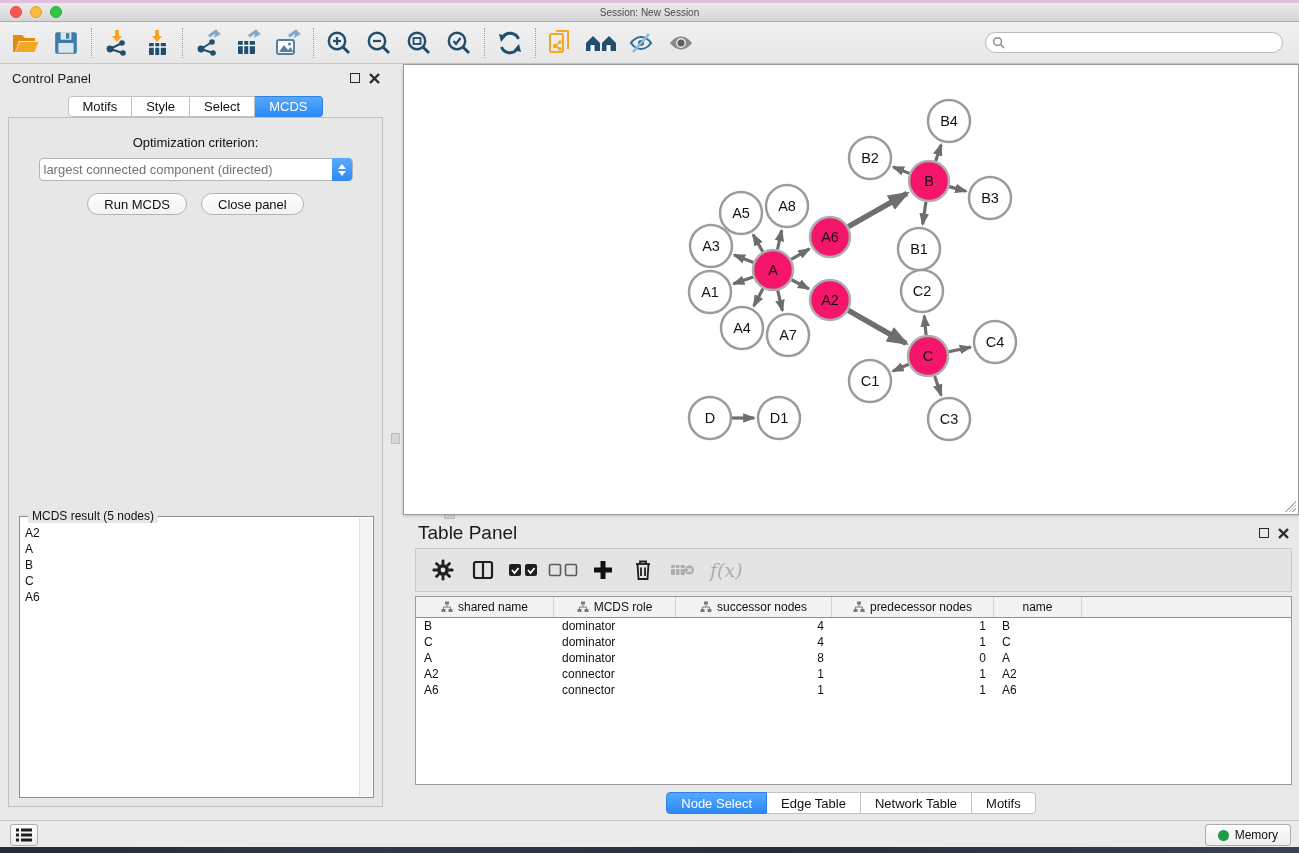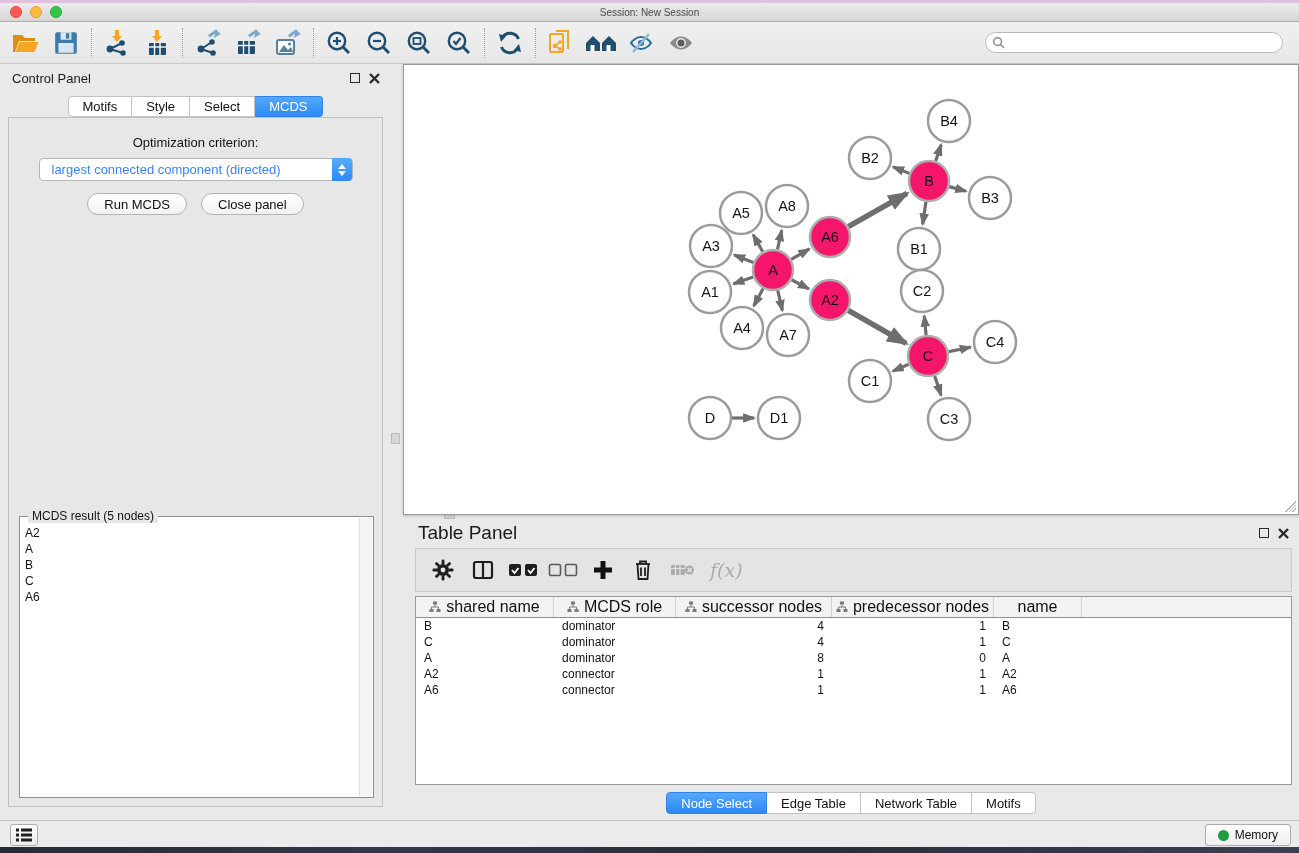--- a/index.html
+++ b/index.html
@@ -42,21 +42,21 @@
   .tab { height:21px; padding:0 14px; font-size:13px; display:flex; align-items:center;
     background:#FFFFFF; border:1px solid #C2C2C2; border-left:none; color:#111; }
   .tab:first-child { border-left:1px solid #C2C2C2; border-radius:4px 0 0 4px; }
   .tab:last-child { border-radius:0 4px 4px 0; }
   .tab.active { background:linear-gradient(#55A8FB,#2B8AF6); color:#FFFFFF; border-color:#2F83E8; }
   #cp-body { position:absolute; left:8px; top:53px; width:375px; height:690px;
     background:#E7E7E7; border:1px solid #C0C0C0; }
   #opt-label { margin-top:17px; text-align:center; font-size:13px; color:#111; }
   #criterion-select { margin:8px auto 0 auto; width:314px; height:23px; background:#FFFFFF;
     border:1px solid #B4B4B4; border-radius:4px; display:flex; align-items:center; position:relative; }
-  #criterion-select .sel-text { font-size:13px; margin-left:12px; color:#3b82f6; }
+  #criterion-select .sel-text { font-size:13px; margin-left:4px; color:#737373; }
   .stepper { position:absolute; right:0; top:-1px; width:20px; height:23px; border-radius:0 4px 4px 0;
     background:linear-gradient(#58AAFC,#2E89F6); display:flex; flex-direction:column; align-items:center; justify-content:center; gap:2px; }
   .stepper .up { width:0; height:0; border-left:4px solid transparent; border-right:4px solid transparent; border-bottom:5px solid #FFF; }
   .stepper .dn { width:0; height:0; border-left:4px solid transparent; border-right:4px solid transparent; border-top:5px solid #FFF; }
   #cp-buttons { margin-top:12px; display:flex; justify-content:center; gap:14px; }
   .pbtn { height:22px; padding:0 16px; background:linear-gradient(#FFFFFF,#F2F2F2);
     border:1px solid #B4B4B4; border-radius:11px; font-size:13px; display:flex; align-items:center; color:#111; }
   #result-group { position:absolute; left:10px; top:398px; width:355px; height:282px; border:1px solid #8F8F8F; background:#FFFFFF;padding-left:29px; }
   #result-legend { position:absolute; left:8px; top:-8px; background:#E7E7E7; padding:0 4px; font-size:12px; color:#111; }
   #result-list { position:absolute; left:1px; top:8px; right:14px; bottom:1px; overflow:hidden; }
@@ -81,21 +81,21 @@
   
   #table-panel { position:absolute; left:403px; top:456px; width:896px; height:300px; }
   #tp-header { position:absolute; left:0; top:0; width:100%; height:26px; display:flex; align-items:center; }
   #tp-header .tp-title { margin-left:15px; font-size:19px; color:#1A1A1A; }
   #tp-toolbar { position:absolute; left:12px; top:28px; width:877px; height:44px;
     background:#E4E4E4; border:1px solid #C9C9C9; display:flex; align-items:center; padding-left:10px; gap:6px; }
   .tpbtn { width:34px; height:34px; display:flex; align-items:center; justify-content:center; }
   .fx { font-family:"DejaVu Serif", serif; font-style:italic; font-size:19px; color:#ABABAB; }
   #tp-table { position:absolute; left:12px; top:76px; width:877px; height:189px; background:#FFFFFF; border:1px solid #9A9A9A; overflow:hidden; }
   #thead { display:flex; height:21px; background:#F3F3F3; border-bottom:1px solid #8F8F8F; }
-  .th { display:flex; align-items:center; justify-content:center; gap:5px; font-size:16px; color:#111; border-right:1px solid #D2D2D2; }
+  .th { display:flex; align-items:center; justify-content:center; gap:5px; font-size:12px; color:#111; border-right:1px solid #D2D2D2; }
   .th:last-child { border-right:none; }
   .trow { display:flex; height:16px; align-items:center; }
   .td { font-size:12px; color:#111; padding:0 8px; white-space:nowrap; overflow:hidden; }
   .td.num { text-align:right; }
   #tp-tabs { position:absolute; left:0; top:272px; width:100%; display:flex; justify-content:center; }
   .seg { height:22px; padding:0 14px; font-size:13px; display:flex; align-items:center;
     background:#FFFFFF; border:1px solid #C2C2C2; border-left:none; color:#111; }
   .seg:first-child { border-left:1px solid #C2C2C2; border-radius:4px 0 0 4px; }
   .seg:last-child { border-radius:0 4px 4px 0; }
   .seg.active { background:linear-gradient(#55A8FB,#2B8AF6); color:#FFFFFF; border-color:#2F83E8; }

